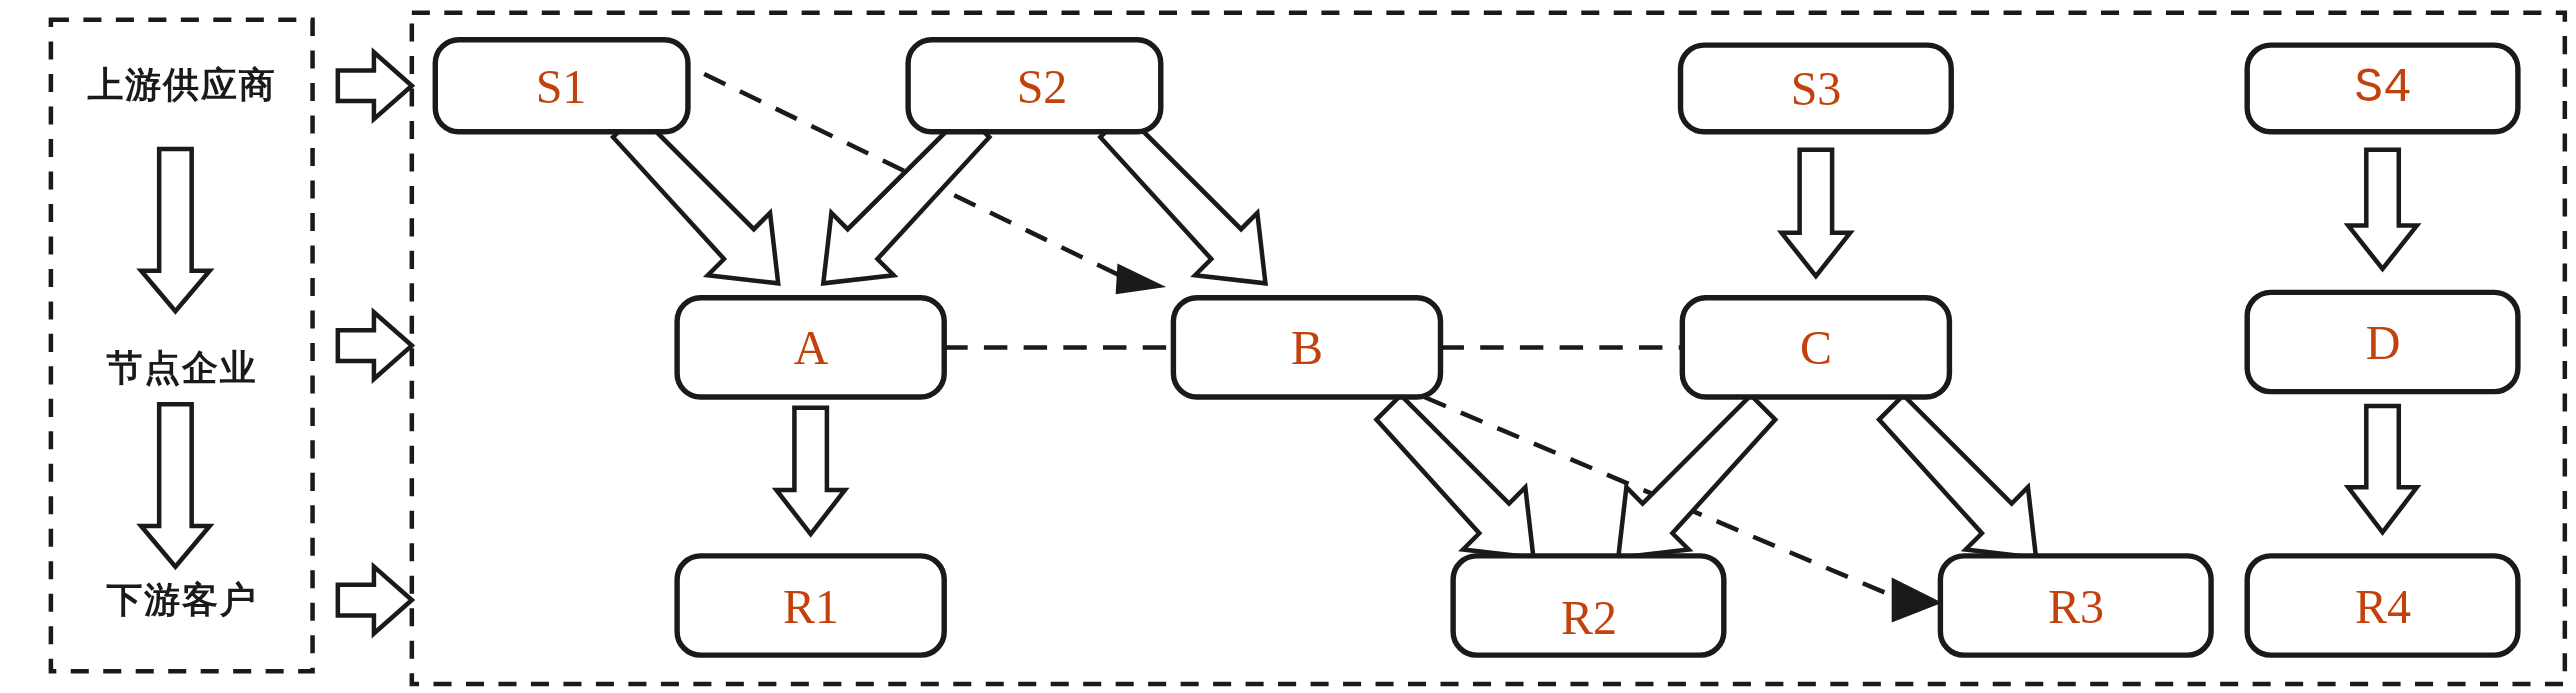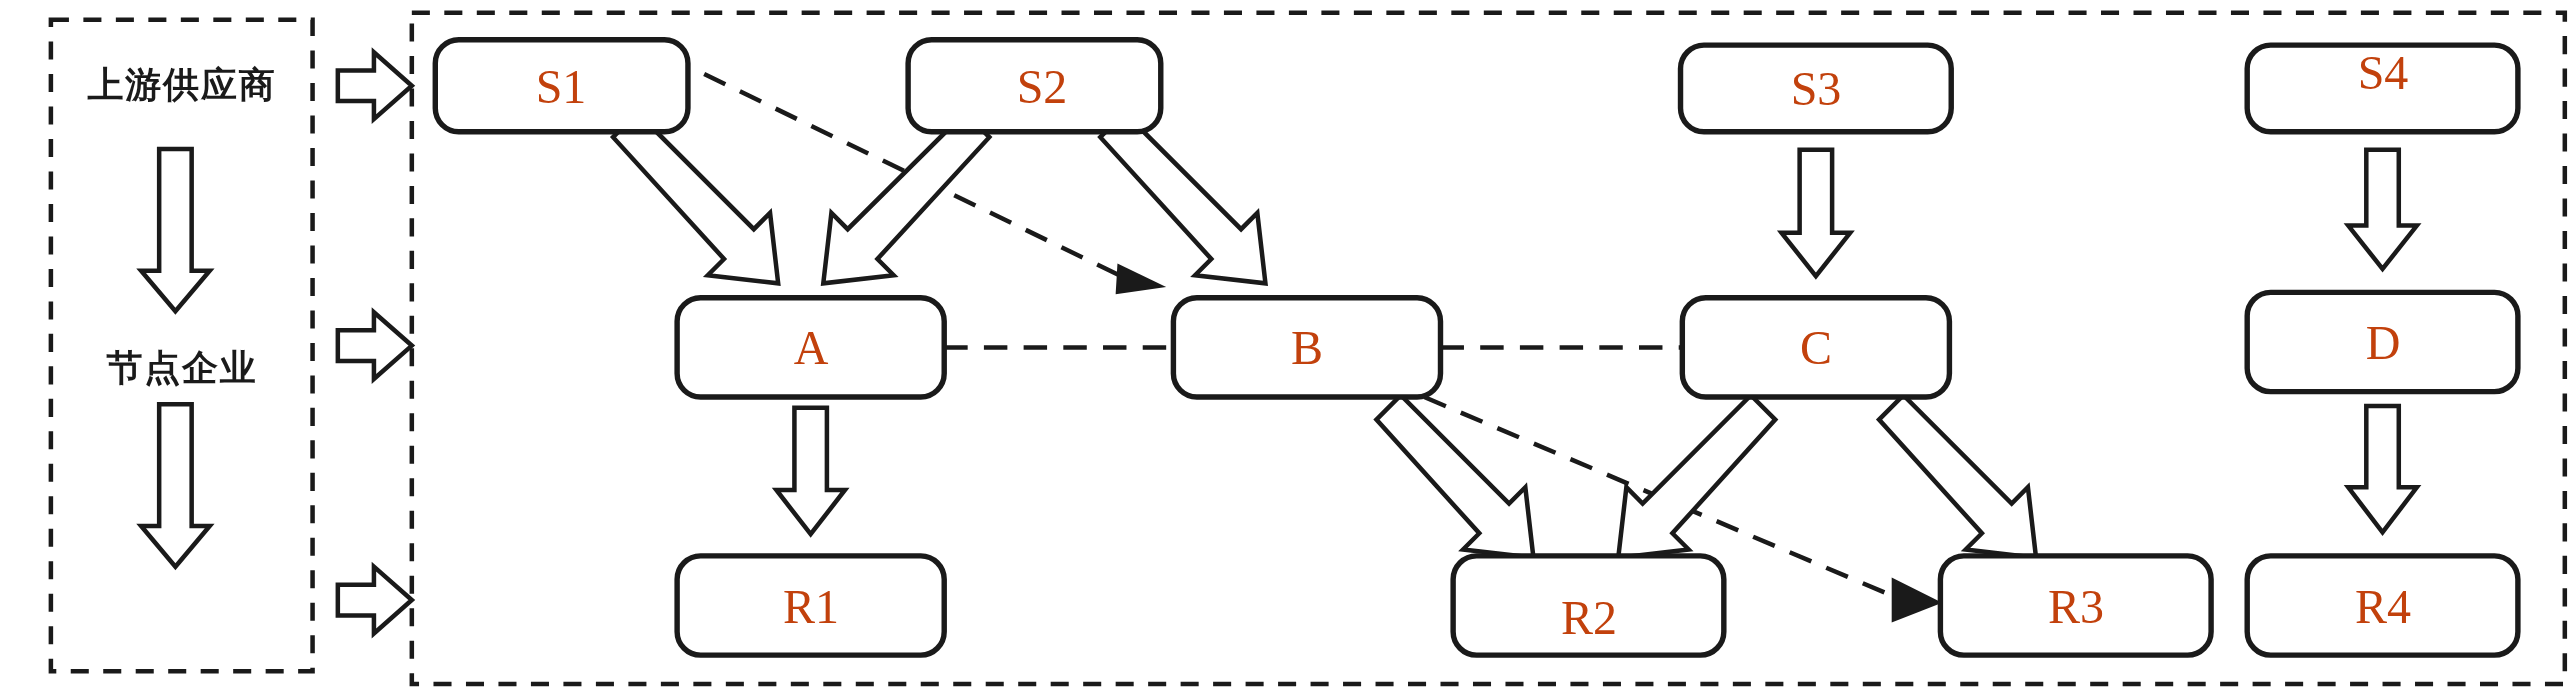--- a/index.html
+++ b/index.html
@@ -130,25 +130,26 @@
 
     <rect x="750" y="616" width="296" height="110" rx="26" ry="26" fill="#ffffff" stroke="#1a1a1a" stroke-width="6"></rect>
     <rect x="1610" y="616" width="300" height="110" rx="26" ry="26" fill="#ffffff" stroke="#1a1a1a" stroke-width="6"></rect>
     <rect x="2150" y="616" width="300" height="110" rx="26" ry="26" fill="#ffffff" stroke="#1a1a1a" stroke-width="6"></rect>
     <rect x="2490" y="616" width="300" height="110" rx="26" ry="26" fill="#ffffff" stroke="#1a1a1a" stroke-width="6"></rect>
 
   </svg>
 
   <div class="legend-label" style="left:51px;top:61px;width:262px;">上游供应商</div>
   <div class="legend-label" style="left:51px;top:321px;width:262px;margin-top:23px;">节点企业</div>
+  <div class="legend-label" style="left:51px;top:576px;width:262px;">下游客户</div>
 
   <div class="node-label" style="left:561px;top:86px;">S1</div>
   <div class="node-label" style="left:1034px;top:86px;margin-left:8px;">S2</div>
   <div class="node-label" style="left:1816px;top:88px;">S3</div>
-  <div class="node-label" style="left:2383px;top:72px;">S4</div>
+  <div class="node-label" style="left:2383px;top:88px;font-family:Liberation Mono, monospace;">S4</div>
 
   <div class="node-label" style="left:811px;top:347px;">A</div>
   <div class="node-label" style="left:1307px;top:347px;">B</div>
   <div class="node-label" style="left:1816px;top:347px;">C</div>
   <div class="node-label" style="left:2383px;top:342px;">D</div>
 
   <div class="node-label" style="left:811px;top:606px;">R1</div>
   <div class="node-label" style="left:1589px;top:606px;margin-top:11px;">R2</div>
   <div class="node-label" style="left:2076px;top:606px;text-align:right;">R3</div>
   <div class="node-label" style="left:2383px;top:606px;">R4</div>

